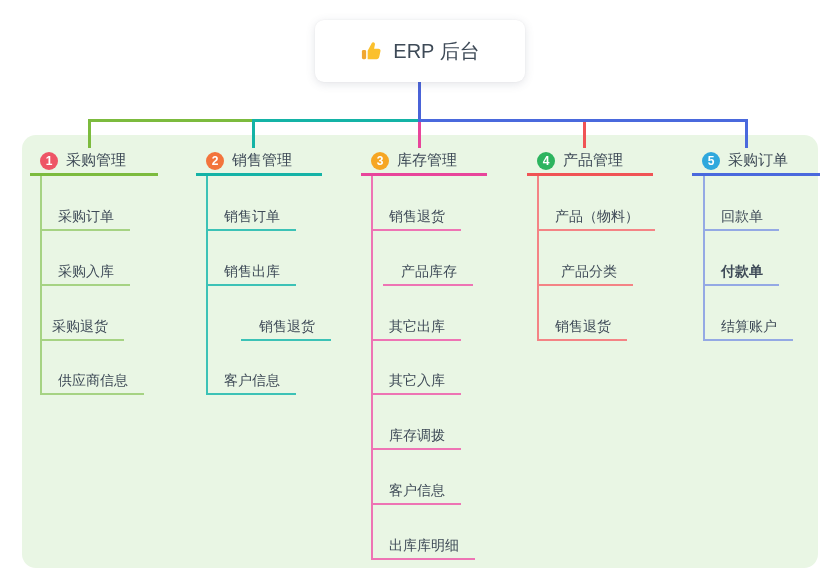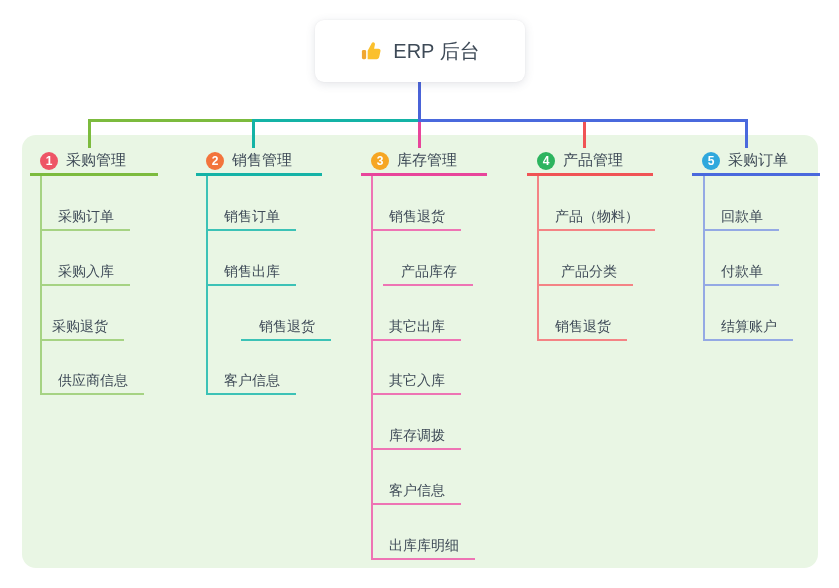--- a/index.html
+++ b/index.html
@@ -121,17 +121,17 @@
     <div class="child r3" style="border-bottom-color: rgb(244, 131, 133);">销售退货</div>
   </div>
 
   <div class="branch-head" style="left: 692px; width: 118px; border-bottom-color: rgb(74, 105, 221);">
     <span class="badge" style="background-color: rgb(47, 168, 221);">5</span>
     <span class="branch-label">采购订单</span>
   </div>
   <div class="children" style="left:703px;">
     <div class="vline" style="height: 165px; background-color: rgb(148, 169, 228);"></div>
     <div class="child r1" style="border-bottom-color: rgb(148, 169, 228);">回款单</div>
-    <div class="child r2" style="border-bottom-color: rgb(148, 169, 228);">付款单</div>
+    <div class="child r2" style="border-bottom-color: rgb(148, 169, 228); font-weight: bold;">付款单</div>
     <div class="child r3" style="border-bottom-color: rgb(148, 169, 228);">结算账户</div>
   </div>
 
 </div>
 
 </body></html>

